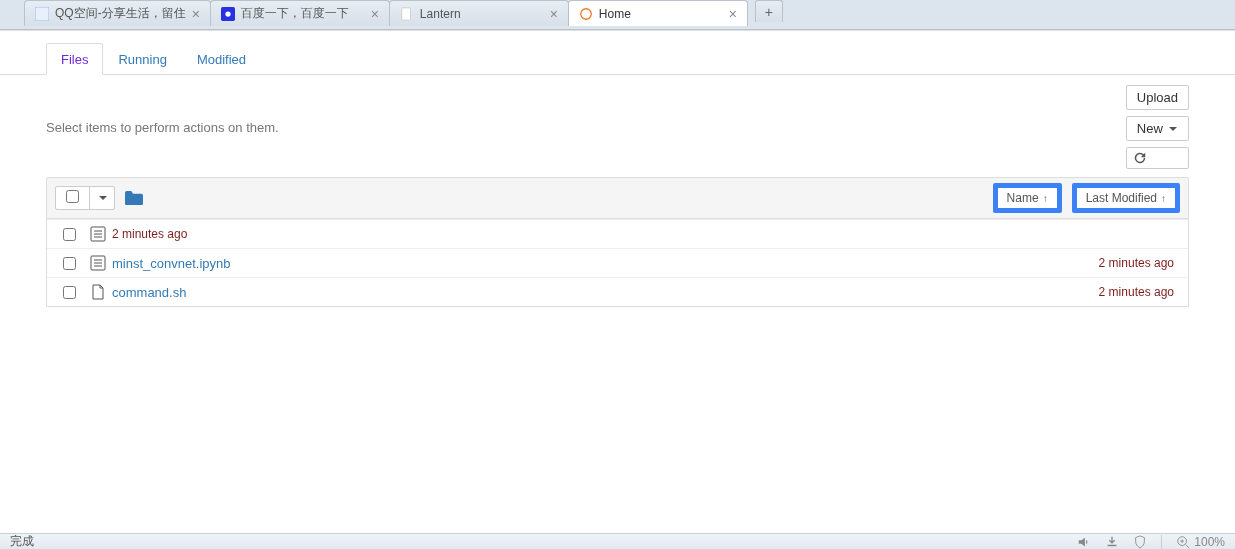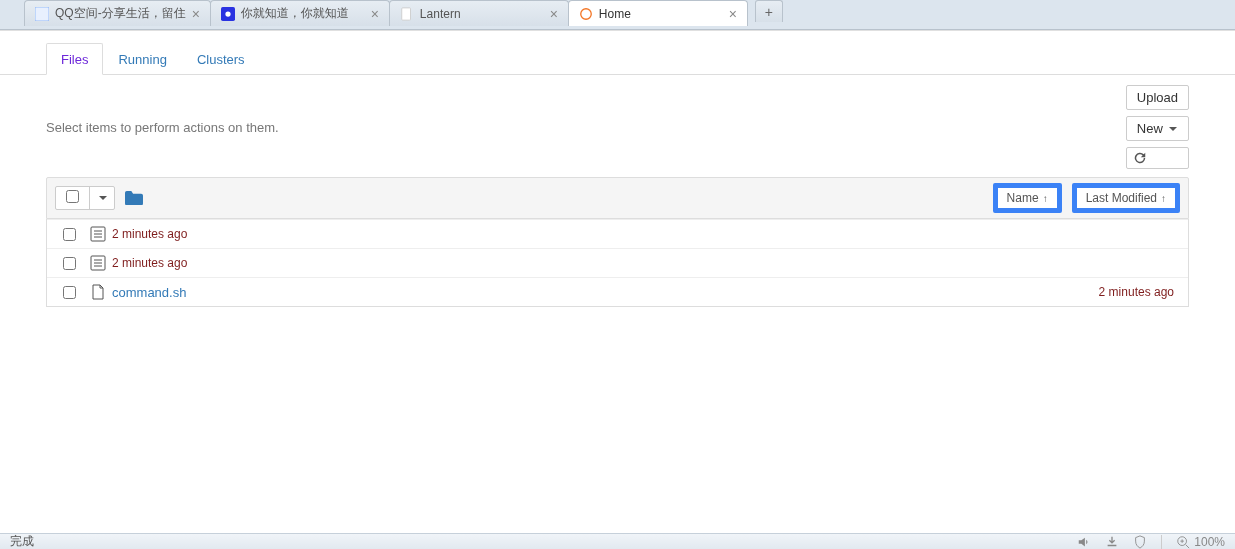--- a/index.html
+++ b/index.html
@@ -64,21 +64,21 @@
     <span class="lbl">QQ空间-分享生活，留住</span>
     <span class="x">×</span>
   </div>
   <div class="btab">
     <span class="fav">
       <svg viewBox="0 0 16 16">
           <rect width="16" height="16" rx="2" fill="#2932e1"></rect>
           <circle cx="8" cy="8" r="3" fill="#fff"></circle>
         </svg>
     </span>
-    <span class="lbl">你就知道，你就知道</span>
+    <span class="lbl">百度一下，百度一下</span>
     <span class="x">×</span>
   </div>
   <div class="btab">
     <span class="fav">
       <svg viewBox="0 0 16 16">
           <rect x="2" y="1" width="10" height="14" rx="1" fill="#fff" stroke="#ccc"></rect>
         </svg>
     </span>
     <span class="lbl">Lantern</span>
     <span class="x">×</span>
@@ -93,21 +93,21 @@
     <span class="x">×</span>
   </div>
   <div class="newtab">+</div>
 </div>
 
 <div class="content">
 
   <div class="tabs-nav">
     <div class="jtab active">Files</div>
     <div class="jtab">Running</div>
-    <div class="jtab">Clusters</div>
+    <div class="jtab">Modified</div>
   </div>
 
   <div class="toolbar-row">
     <div class="instr">Select items to perform actions on them.</div>
     <div class="btns">
       <button class="btn">Upload</button>
       <button class="btn">
         <span>New</span>
         <span class="caret-d"></span>
       </button>
@@ -161,20 +161,21 @@
     <div class="file-row">
       <input type="checkbox" style="">
       <span class="file-ic">
         <svg viewBox="0 0 16 16">
             <rect x="1" y="1" width="14" height="14" rx="1" fill="none" stroke="#555"></rect>
             <line x1="4" y1="5" x2="12" y2="5" stroke="#555"></line>
             <line x1="4" y1="8" x2="12" y2="8" stroke="#555"></line>
             <line x1="4" y1="11" x2="12" y2="11" stroke="#555"></line>
           </svg>
       </span>
+      <a class="file-name">minst_convnet.ipynb</a>
       <span class="file-time">2 minutes ago</span>
     </div>
     <div class="file-row">
       <input type="checkbox" style="">
       <span class="file-ic">
         <svg viewBox="0 0 16 16">
             <path d="M3 1h7l3 3v11H3V1z" fill="none" stroke="#555"></path>
             <path d="M10 1v3h3" fill="none" stroke="#555"></path>
           </svg>
       </span>

